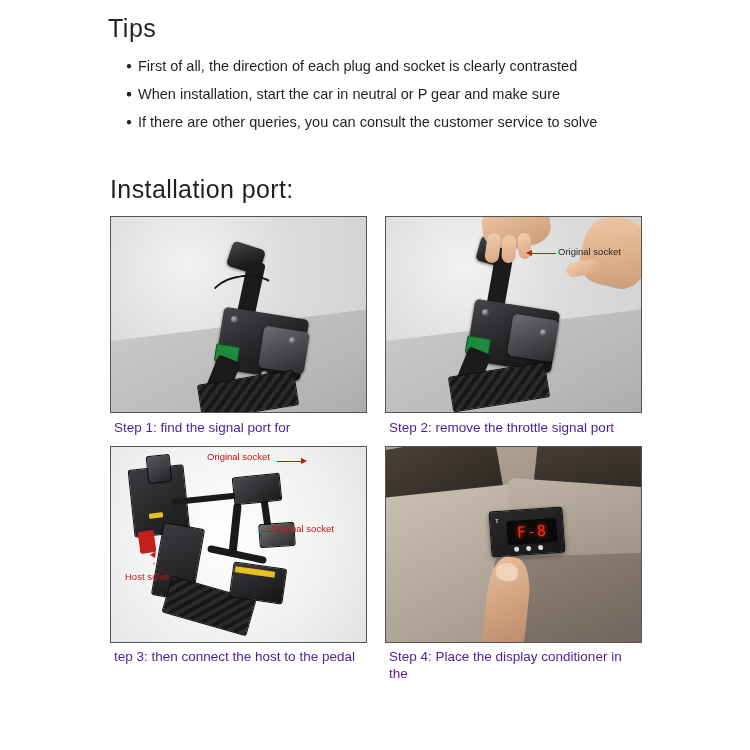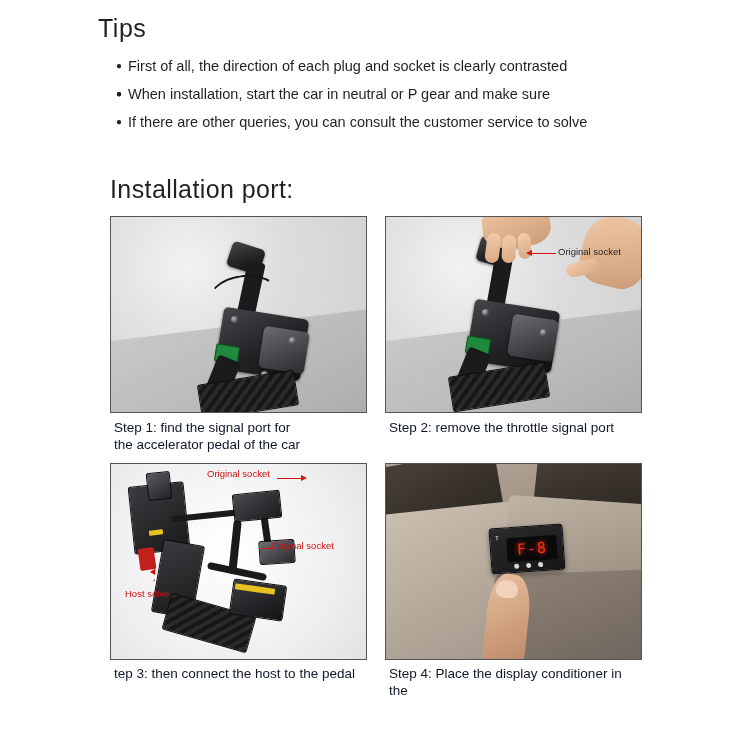--- a/index.html
+++ b/index.html
@@ -12,20 +12,21 @@
     height: 750px;
     font-family: "Liberation Sans", sans-serif;
     color: #231f20;
     overflow: hidden;
     position: relative;
   }
 
   
   .tips-section {
     padding: 14px 0 0 0;
+    margin-left: 10px;
   }
   .tips-title {
     font-size: 25px;
     font-weight: 400;
     margin: 0 0 10px 98px;
     letter-spacing: 0.5px;
     color: #231f20;
   }
   .tips-list {
     margin: 0;
@@ -82,21 +83,21 @@
     height: 195px;
     border: 1px solid #555;
     position: relative;
     overflow: hidden;
     background: #d9d9d9;
   }
   .caption {
     font-size: 13.5px;
     line-height: 17px;
     margin: 6px 0 10px 4px;
-    color: #0f172a;
+    color: #4c1d95;
   }
   .caption.tight { margin-top: 5px; }
 
   
   .pedal-bg {
     position: absolute;
     inset: 0;
     background:
       radial-gradient(circle at 30% 25%, #f2f2f2 0%, #dcdcdc 45%, #cfcfcf 100%);
   }
@@ -315,21 +316,20 @@
           <div class="plug-green" style="left:104px;top:128px;width:22px;height:16px;transform:rotate(9deg);"></div>
           <div class="bolt" style="left:120px;top:99px;"></div>
           <div class="bolt" style="left:178px;top:120px;"></div>
           <div class="bolt" style="left:150px;top:154px;"></div>
           <div class="wire" style="left:96px;top:58px;width:70px;height:46px;transform:rotate(-8deg);"></div>
           <div class="pedal-arm" style="left:98px;top:140px;width:24px;height:48px;transform:rotate(22deg);"></div>
           <div class="pedal-pad" style="left:88px;top:160px;width:96px;height:34px;transform:rotate(-9deg);"></div>
         </div>
         <div class="caption">
           <div>Step 1: find the signal port for</div>
-          <div>the accelerator pedal of the car</div>
         </div>
       </div>
 
       <div class="cell">
         <div class="photo">
           <div class="pedal-bg"></div>
           <div class="pedal-floor"></div>
 
           <div class="pedal-block" style="left:92px;top:22px;width:34px;height:26px;transform:rotate(16deg);"></div>
           <div class="pedal-arm" style="left:102px;top:40px;width:18px;height:80px;transform:rotate(10deg);"></div>

